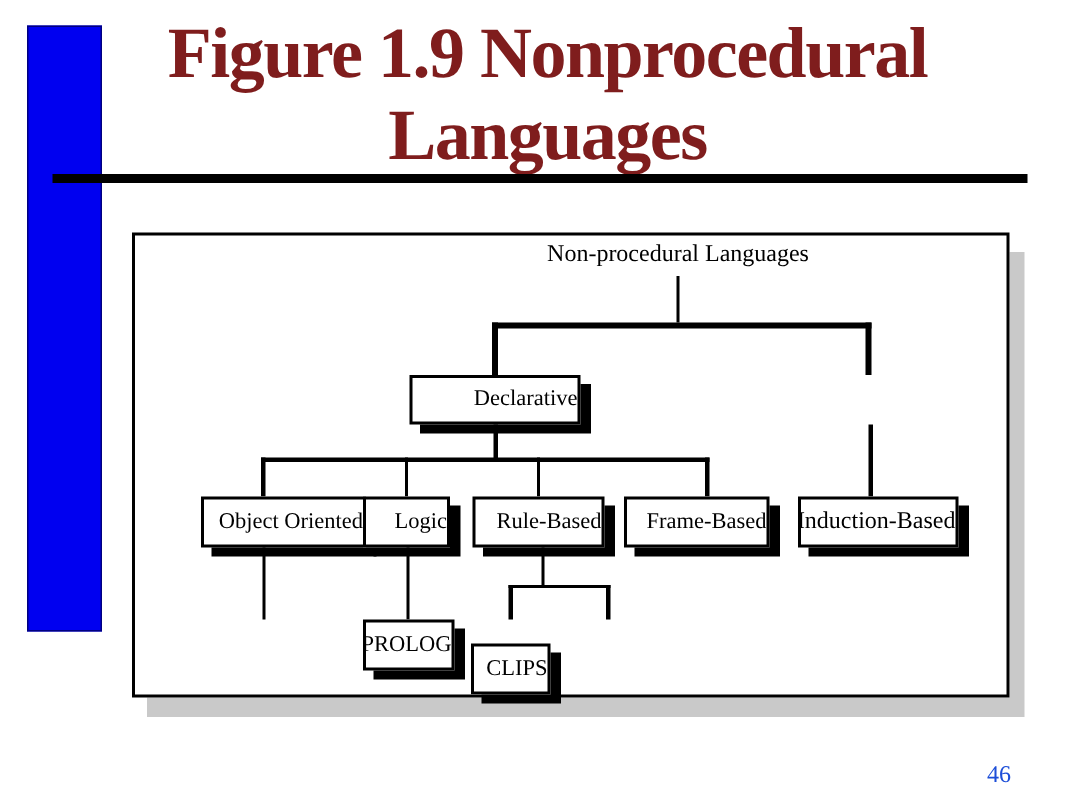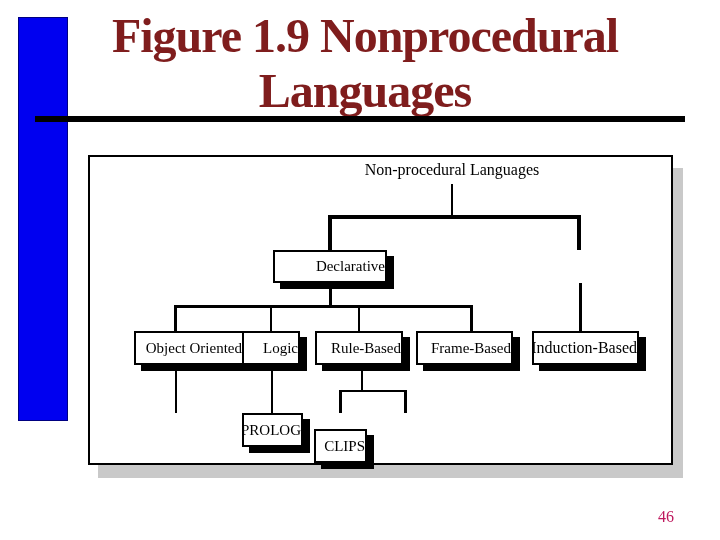--- a/index.html
+++ b/index.html
@@ -36,21 +36,21 @@
     left: 35px; top: 116px;
     width: 650px; height: 6px;
     background: #000000;
   }
   .page-number {
     position: absolute;
     left: 640px; top: 508px;
     width: 52px;
     text-align: center;
     font-size: 16px;
-    color: #be185d;
+    color: #1d4ed8;
   }
 
   
   .figure-panel {
     position: absolute;
     left: 88px; top: 155px;
     width: 585px; height: 310px;
     background: #ffffff;
     border: 2px solid #000000;
     box-shadow: 10px 13px 0 0 #c9c9c9;

